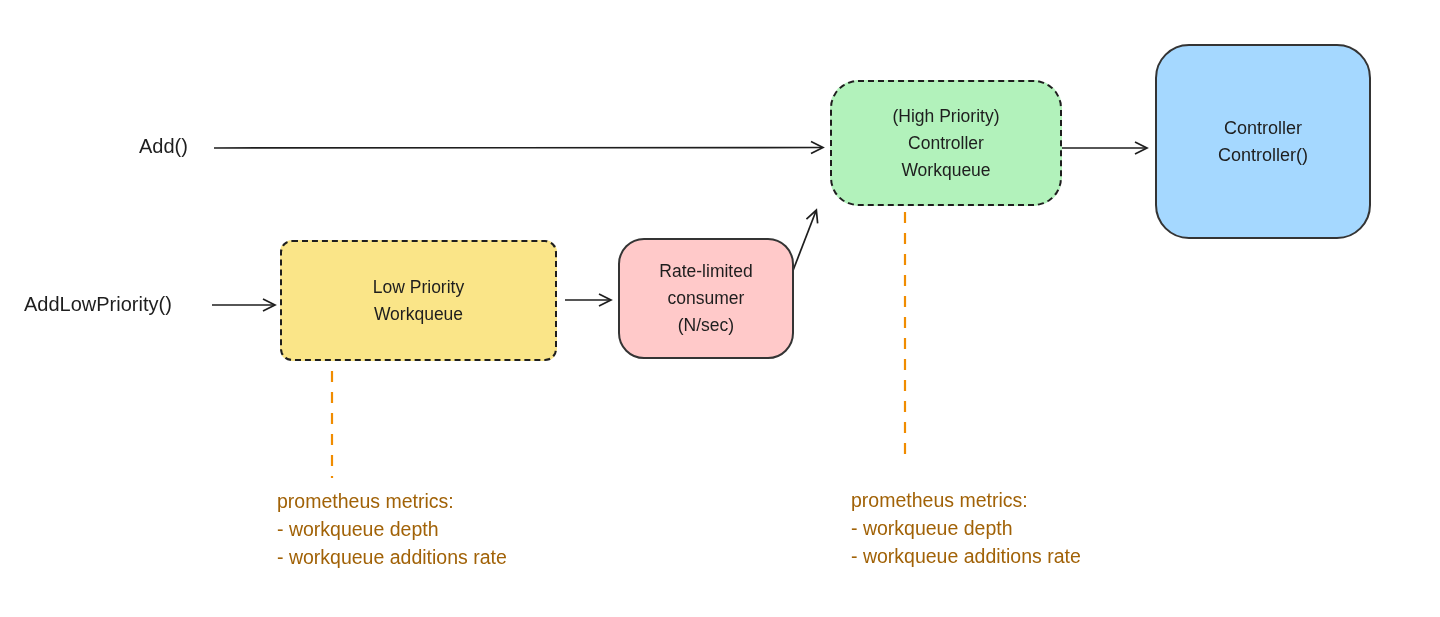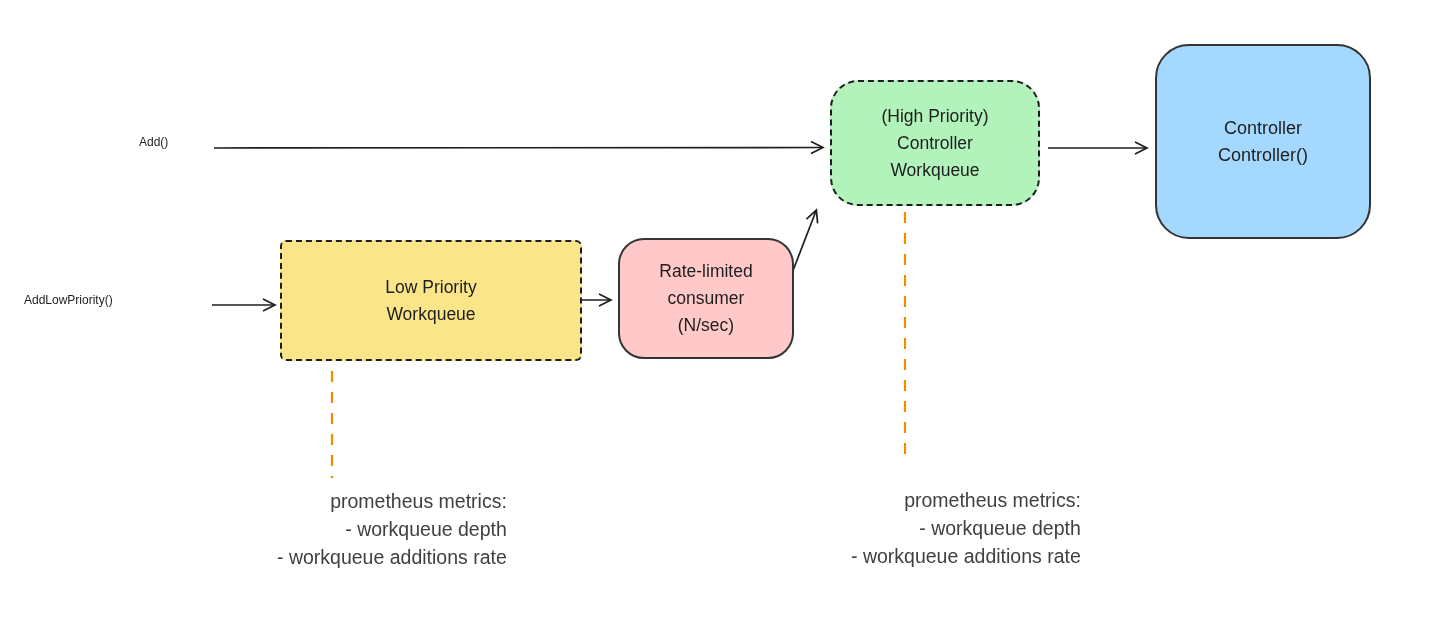--- a/index.html
+++ b/index.html
@@ -41,63 +41,62 @@
     flex-direction: column;
     align-items: center;
     justify-content: center;
     text-align: center;
     font-size: 17.5px;
     line-height: 27px;
     z-index: 2;
   }
   .node-high {
     left: 830px; top: 80px;
-    width: 210px; height: 126px;
+    width: 232px; height: 126px;
     background: #b2f2bb;
     border: 2.5px dashed #1e1e1e;
     border-radius: 28px;
   }
   .node-low {
     left: 280px; top: 240px;
-    width: 302px; height: 121px;
+    width: 277px; height: 121px;
     background: #fae588;
     border: 2.5px dashed #1e1e1e;
-    border-radius: 6px;
+    border-radius: 12px;
   }
   .node-rate {
     left: 618px; top: 238px;
     width: 176px; height: 121px;
     background: #ffc9c9;
     border: 2px solid #343434;
     border-radius: 26px;
   }
   .node-reconcile {
     left: 1155px; top: 44px;
     width: 216px; height: 195px;
     background: #a5d8ff;
     border: 2.5px solid #343434;
     border-radius: 34px;
     font-size: 18px;
   }
   .io-label {
     position: absolute;
-    font-size: 12px;
+    font-size: 20px;
     z-index: 2;
     white-space: nowrap;
   }
   .label-add { left: 139px; top: 135px; }
   .label-addlow { left: 24px; top: 293px; }
   .metrics {
     position: absolute;
-    color: #404040;
+    color: #a16207;
     font-size: 19.5px;
     line-height: 28px;
     z-index: 2;
     white-space: nowrap;
-    text-align: right;
   }
   .metrics-left { left: 277px; top: 487px; }
   .metrics-right { left: 851px; top: 486px; }
 </style>
 </head>
 <body>
 
 <div class="canvas">
 
   <svg class="arrow-layer" viewBox="0 0 1440 617" xmlns="http://www.w3.org/2000/svg">

